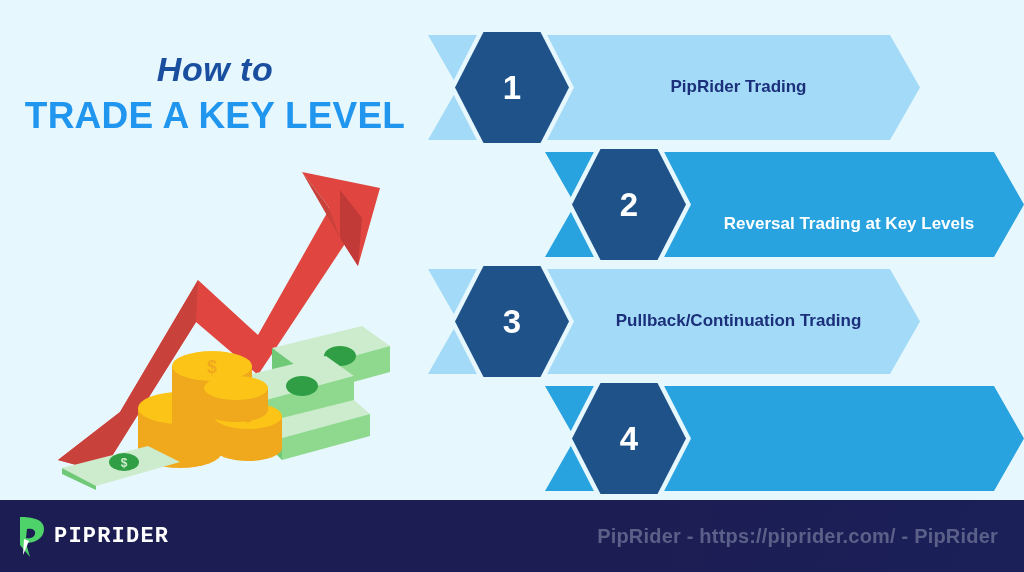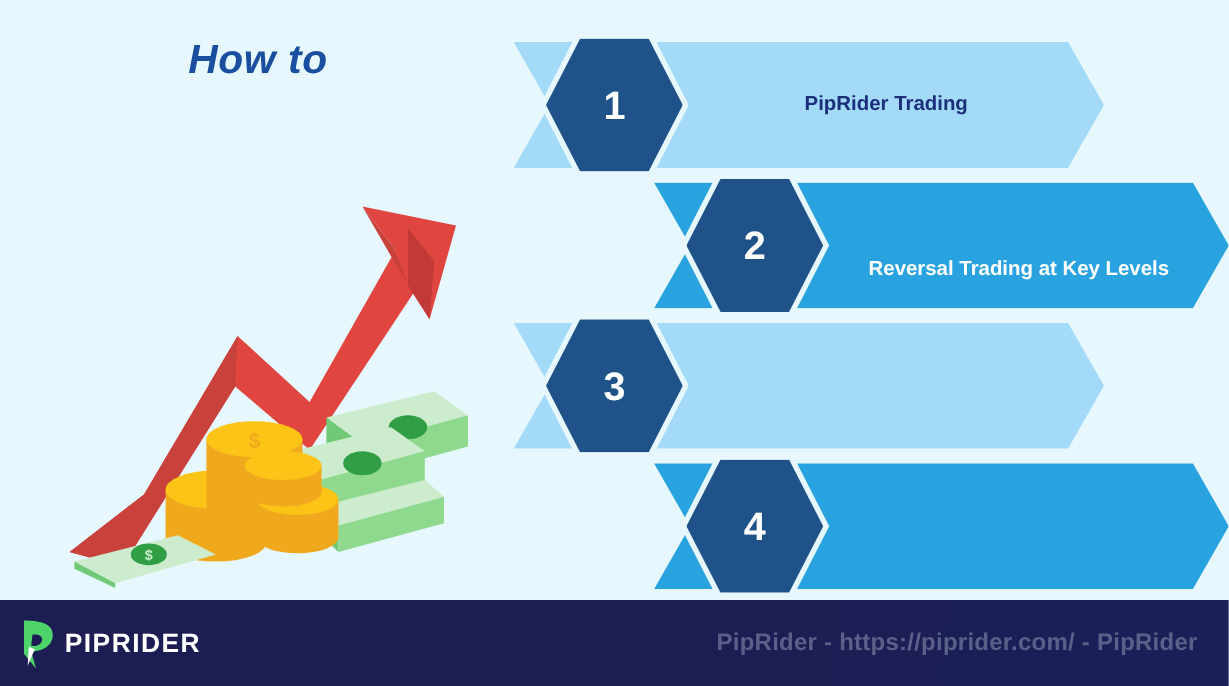--- a/index.html
+++ b/index.html
@@ -4,21 +4,21 @@
 <style>
   html,body{margin:0;padding:0;}
   body{
     width:1024px;height:572px;overflow:hidden;
     background:#e6f7fd;
     font-family:"Liberation Sans", sans-serif;
     position:relative;
   }
 
   
-  .title-block{position:absolute;left:0;top:32px;width:430px;text-align:center;}
+  .title-block{position:absolute;left:0;top:51px;width:430px;text-align:center;}
   .title-how{
     font-size:34px;font-weight:bold;font-style:italic;
     color:#1a4fa0;letter-spacing:0.5px;line-height:1.1;
   }
   .title-main{
     margin-top:8px;
     font-size:37px;font-weight:bold;
     color:#2196ef;letter-spacing:0.2px;line-height:1.1;
     white-space:nowrap;
   }
@@ -75,36 +75,37 @@
   .hex-num{
     color:#ffffff;font-size:33px;font-weight:bold;line-height:1;
   }
 
   
   .footer{
     position:absolute;left:0;bottom:0;width:1024px;height:72px;
     background:linear-gradient(100deg,#1c1d52 0%,#1c1d52 55%,#1b2059 100%);
     display:flex;align-items:center;
   }
-  .brand{display:flex;align-items:center;margin-left:14px;}
+  .brand{display:flex;align-items:center;margin-left:14px;font-family:Liberation Mono, monospace;}
   .brand-mark{width:34px;height:42px;display:block;}
   .brand-name{
     color:#ffffff;font-size:22px;font-weight:bold;letter-spacing:1.2px;
     margin-left:6px;
   }
   .footer-url{
     position:absolute;right:26px;
     color:#5a6088;font-size:20px;font-weight:bold;letter-spacing:0.2px;
   }
 </style>
 </head>
 <body>
 
 <div class="title-block">
   <div class="title-how">How to</div>
+  <div class="title-main">TRADE A KEY LEVEL</div>
 </div>
 
 <div class="illus">
   <svg viewBox="0 0 350 330" xmlns="http://www.w3.org/2000/svg">
 
     <g>
       <polygon points="18,300 80,252 158,120 218,175 300,30 322,58 218,215 156,162 62,312" fill="#e0463f"></polygon>
       <polygon points="18,300 62,312 156,162 158,120 80,252" fill="#c9413b"></polygon>
       <polygon points="262,12 340,28 318,106 300,78 288,46" fill="#e0463f"></polygon>
       <polygon points="262,12 300,78 288,46" fill="#c9413b"></polygon>
@@ -179,20 +180,21 @@
     <div class="hex-wrap">
       <div class="hex-ring"></div>
       <div class="hex">
         <span class="hex-num">2</span>
       </div>
     </div>
   </div>
 
   <div class="step step-row-a r3">
     <div class="banner banner-light"></div>
+    <div class="banner-text text-dark">Pullback/Continuation Trading</div>
     <div class="hex-wrap">
       <div class="hex-ring"></div>
       <div class="hex">
         <span class="hex-num">3</span>
       </div>
     </div>
   </div>
 
   <div class="step step-row-b r4">
     <div class="banner banner-bright"></div>

